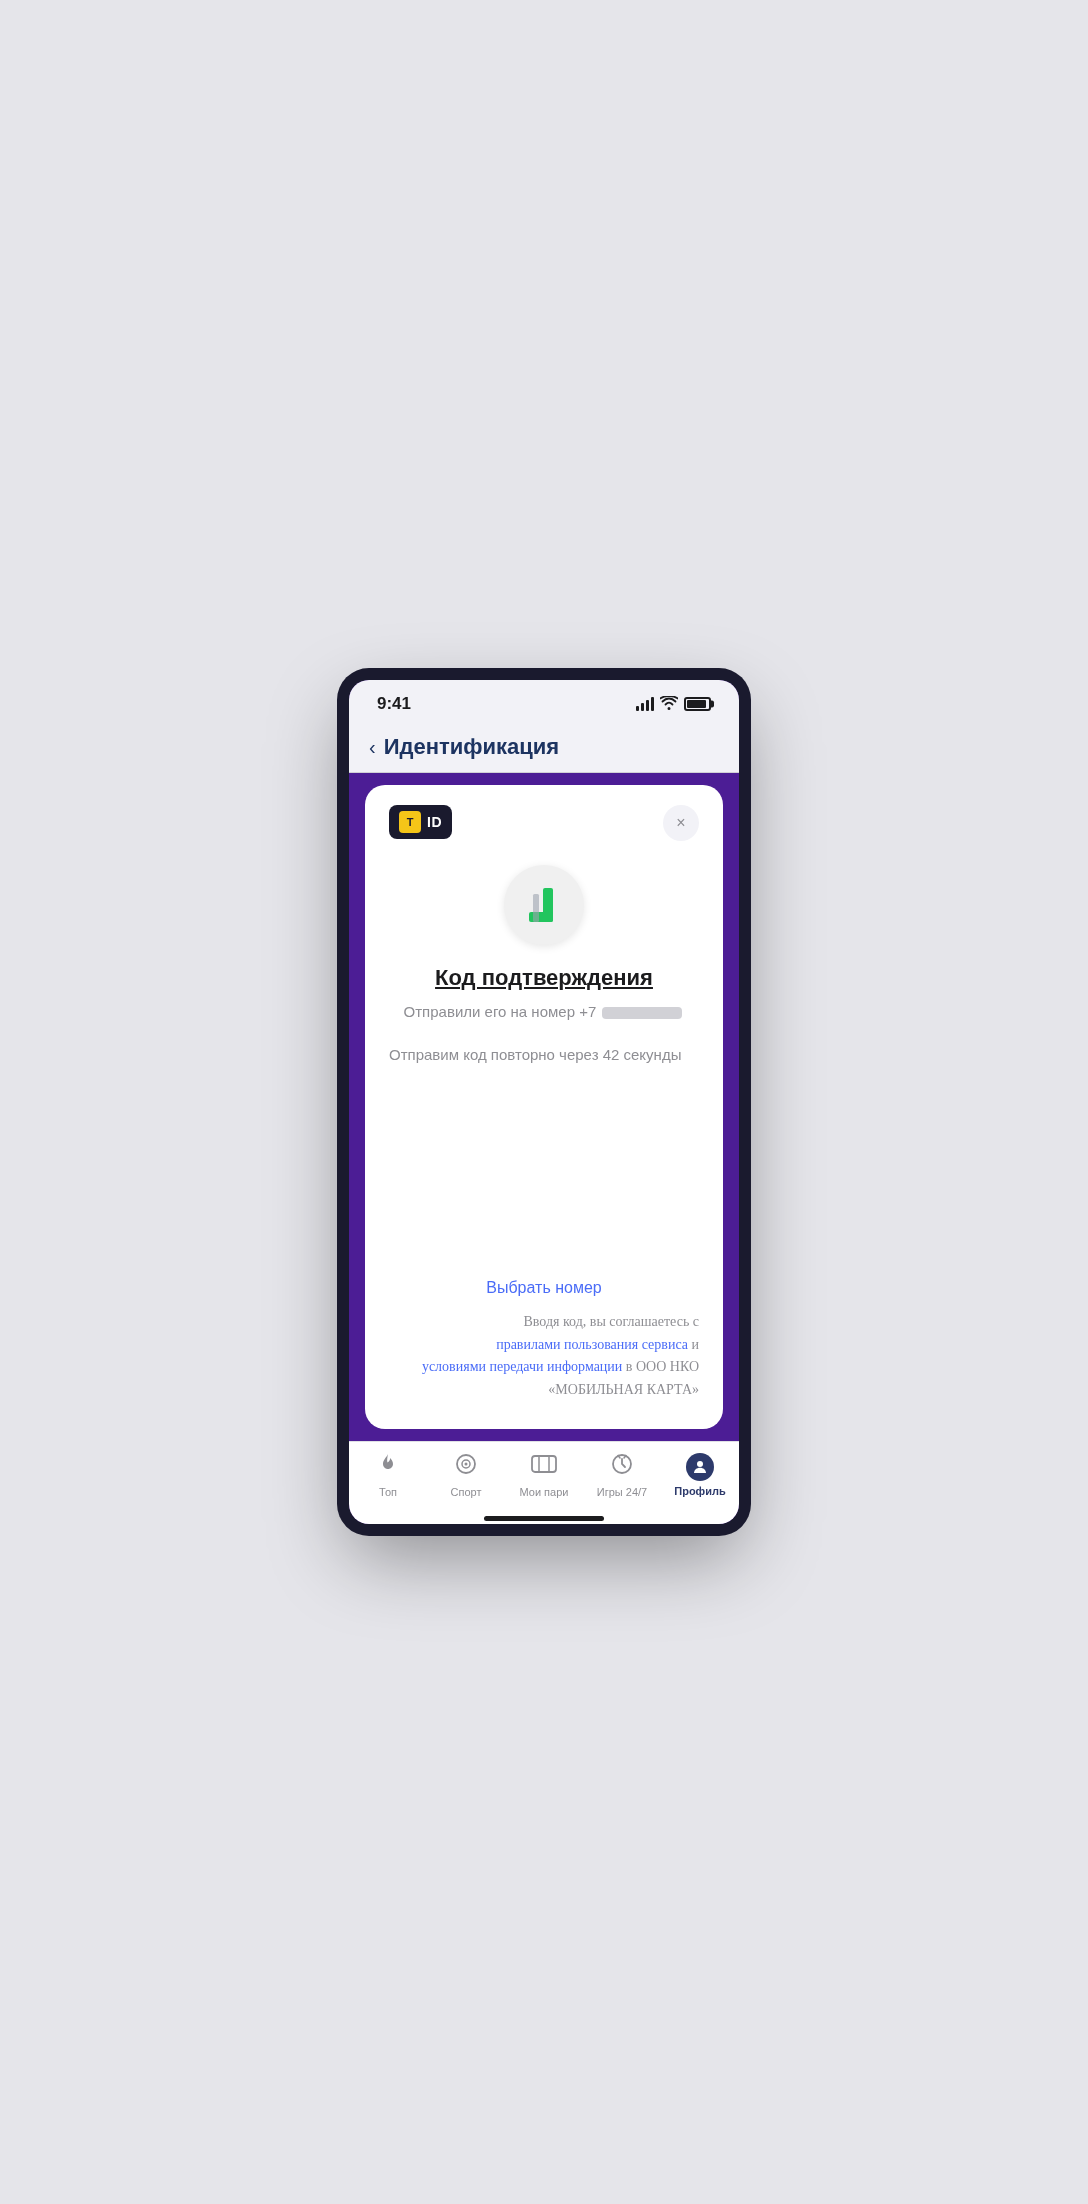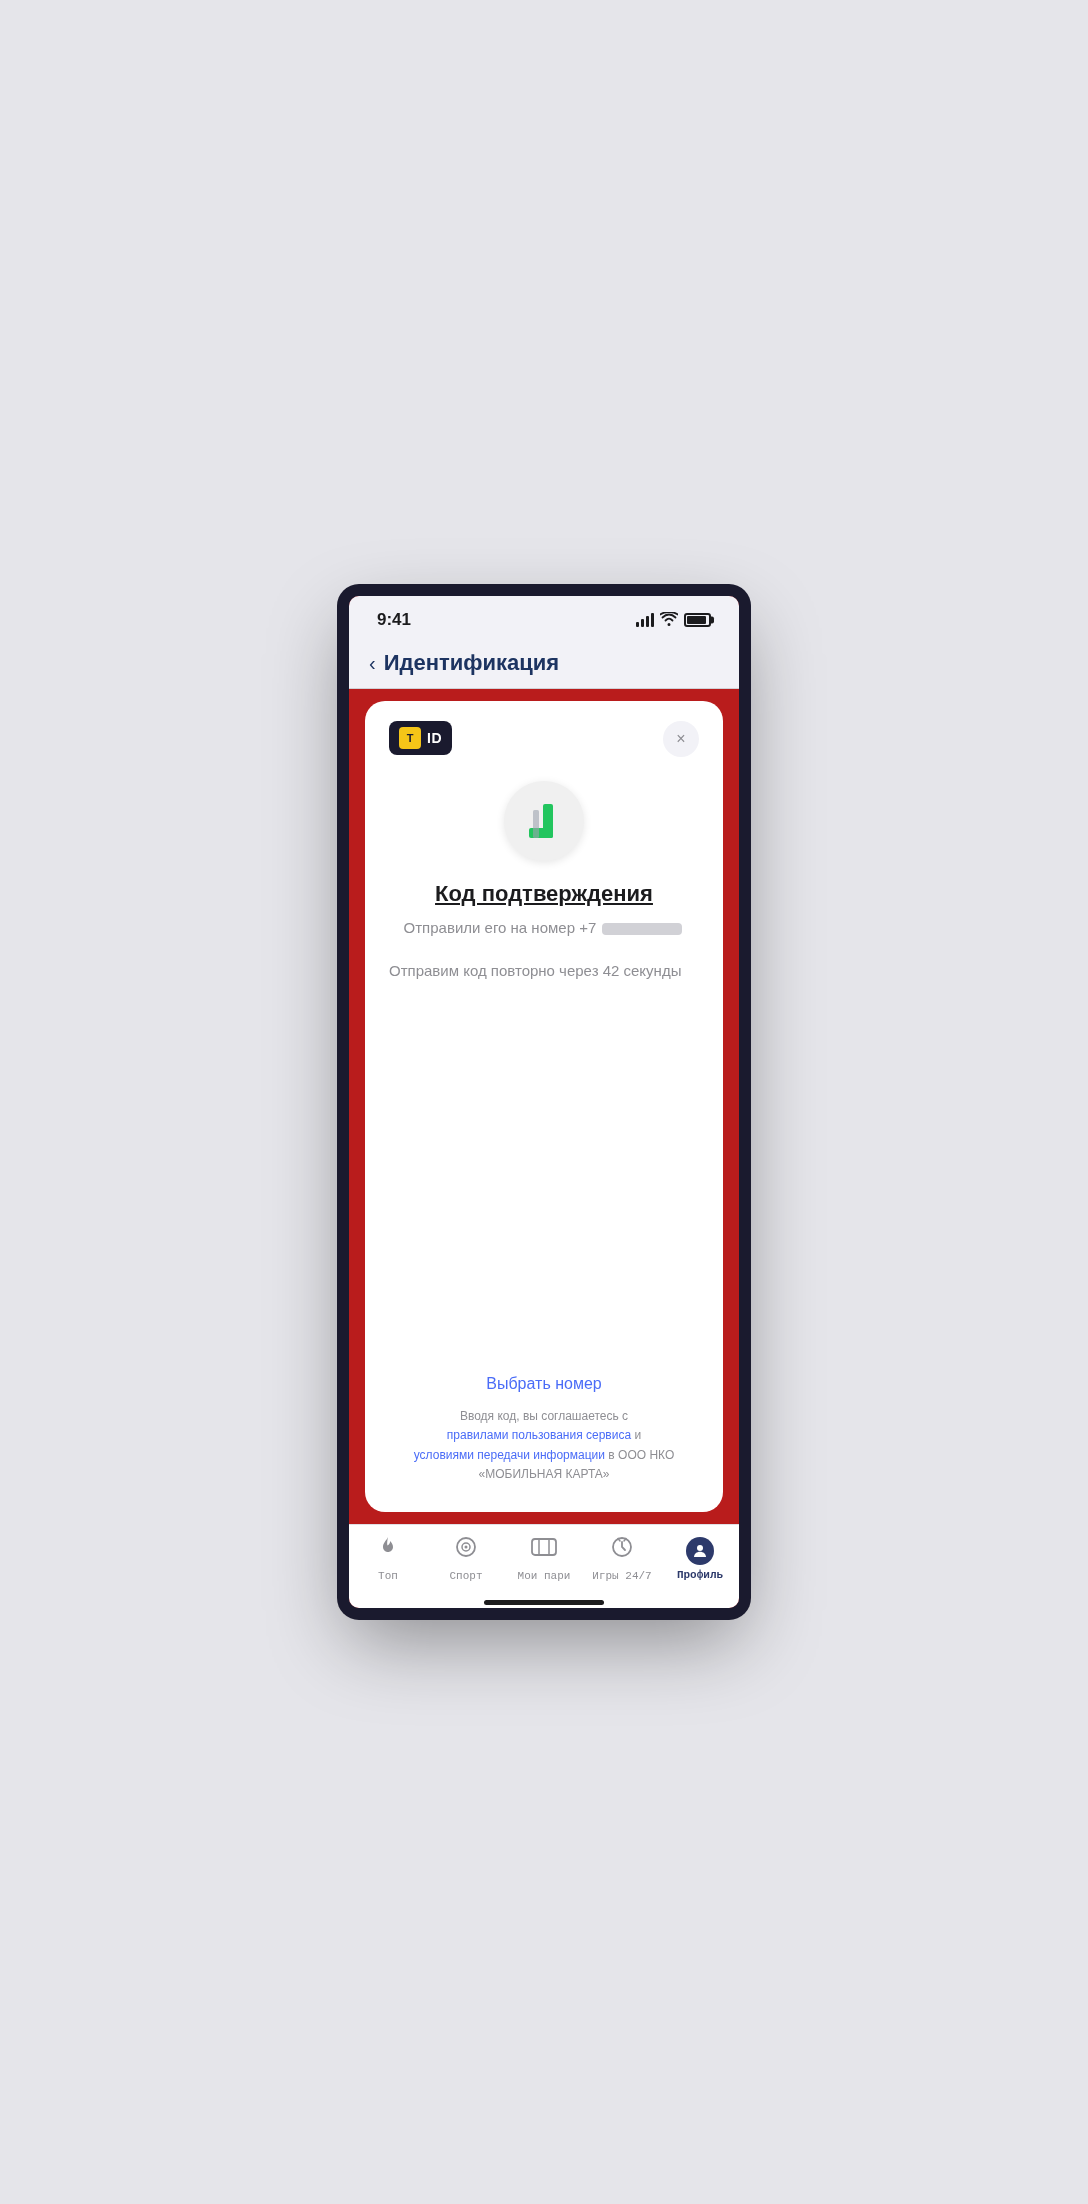--- a/index.html
+++ b/index.html
@@ -9,23 +9,23 @@
       background: #e5e5ea;
       display: flex;
       justify-content: center;
       align-items: center;
       min-height: 100vh;
       font-family: -apple-system, BlinkMacSystemFont, 'Segoe UI', sans-serif;
     }
 
     .phone-frame {
       width: 390px;
-      height: 1012px;
-      background: #b91c1c;
-      border-radius: 10px;
+      height: 844px;
+      background: #4c1d95;
+      border-radius: 20px;
       box-shadow: 0 0 0 12px #1a1a2e, 0 30px 80px rgba(0,0,0,0.4);
       overflow: hidden;
       position: relative;
       display: flex;
       flex-direction: column;
     }
 
     .status-bar {
       display: flex;
       justify-content: space-between;
@@ -286,24 +286,25 @@
 
     .select-data-link {
       text-align: center;
       color: #4a6cf7;
       font-size: 16px;
       cursor: pointer;
       margin-bottom: 14px;
     }
 
     .agreement-text {
-      text-align: center;
-      font-size: 12px;
+      text-align: right;
+      font-size: 14px;
       color: #8e8e93;
       line-height: 1.6;
+      font-family: Liberation Serif, serif;
     }
 
     .agreement-link {
       color: #4a6cf7;
     }
 
     .bottom-nav {
       background: #ffffff;
       border-top: 1px solid #e0e0e5;
       display: flex;
@@ -313,21 +314,20 @@
       flex-shrink: 0;
     }
 
     .nav-item {
       display: flex;
       flex-direction: column;
       align-items: center;
       gap: 4px;
       cursor: pointer;
       min-width: 60px;
-      font-family: Liberation Mono, monospace;
     }
 
     .nav-icon {
       font-size: 22px;
       color: #8e8e93;
     }
 
     .nav-label {
       font-size: 11px;
       color: #8e8e93;

